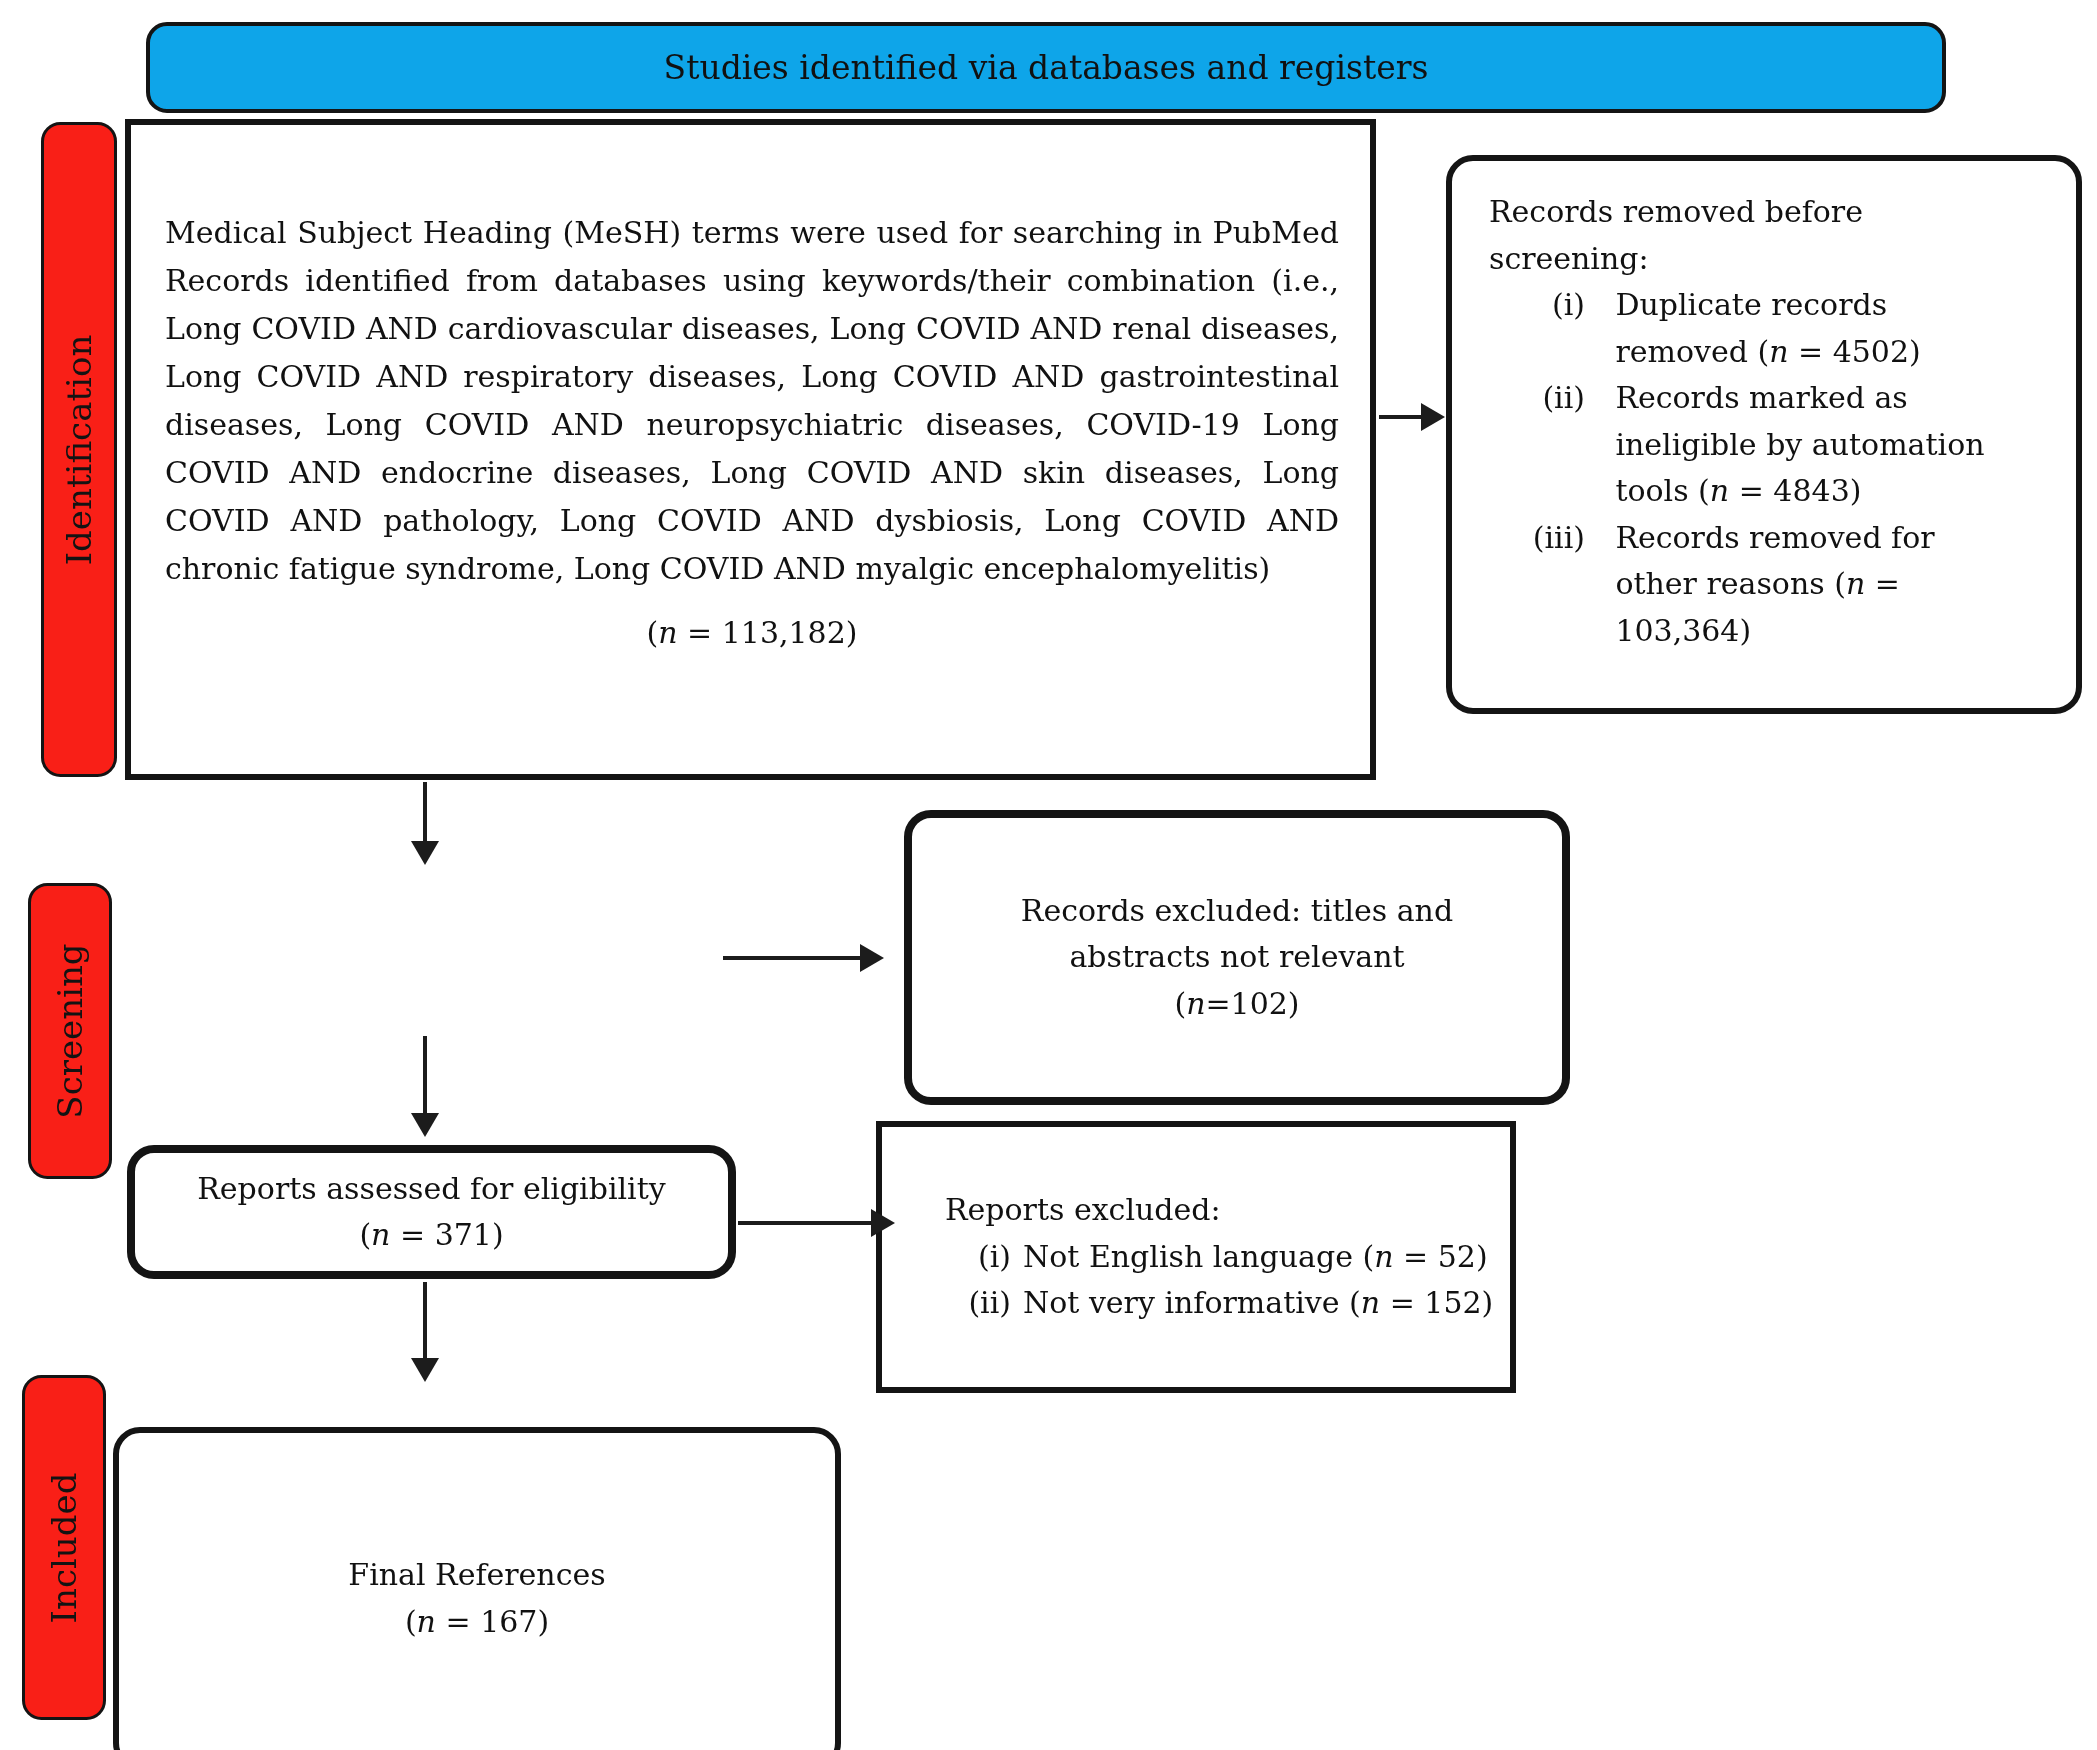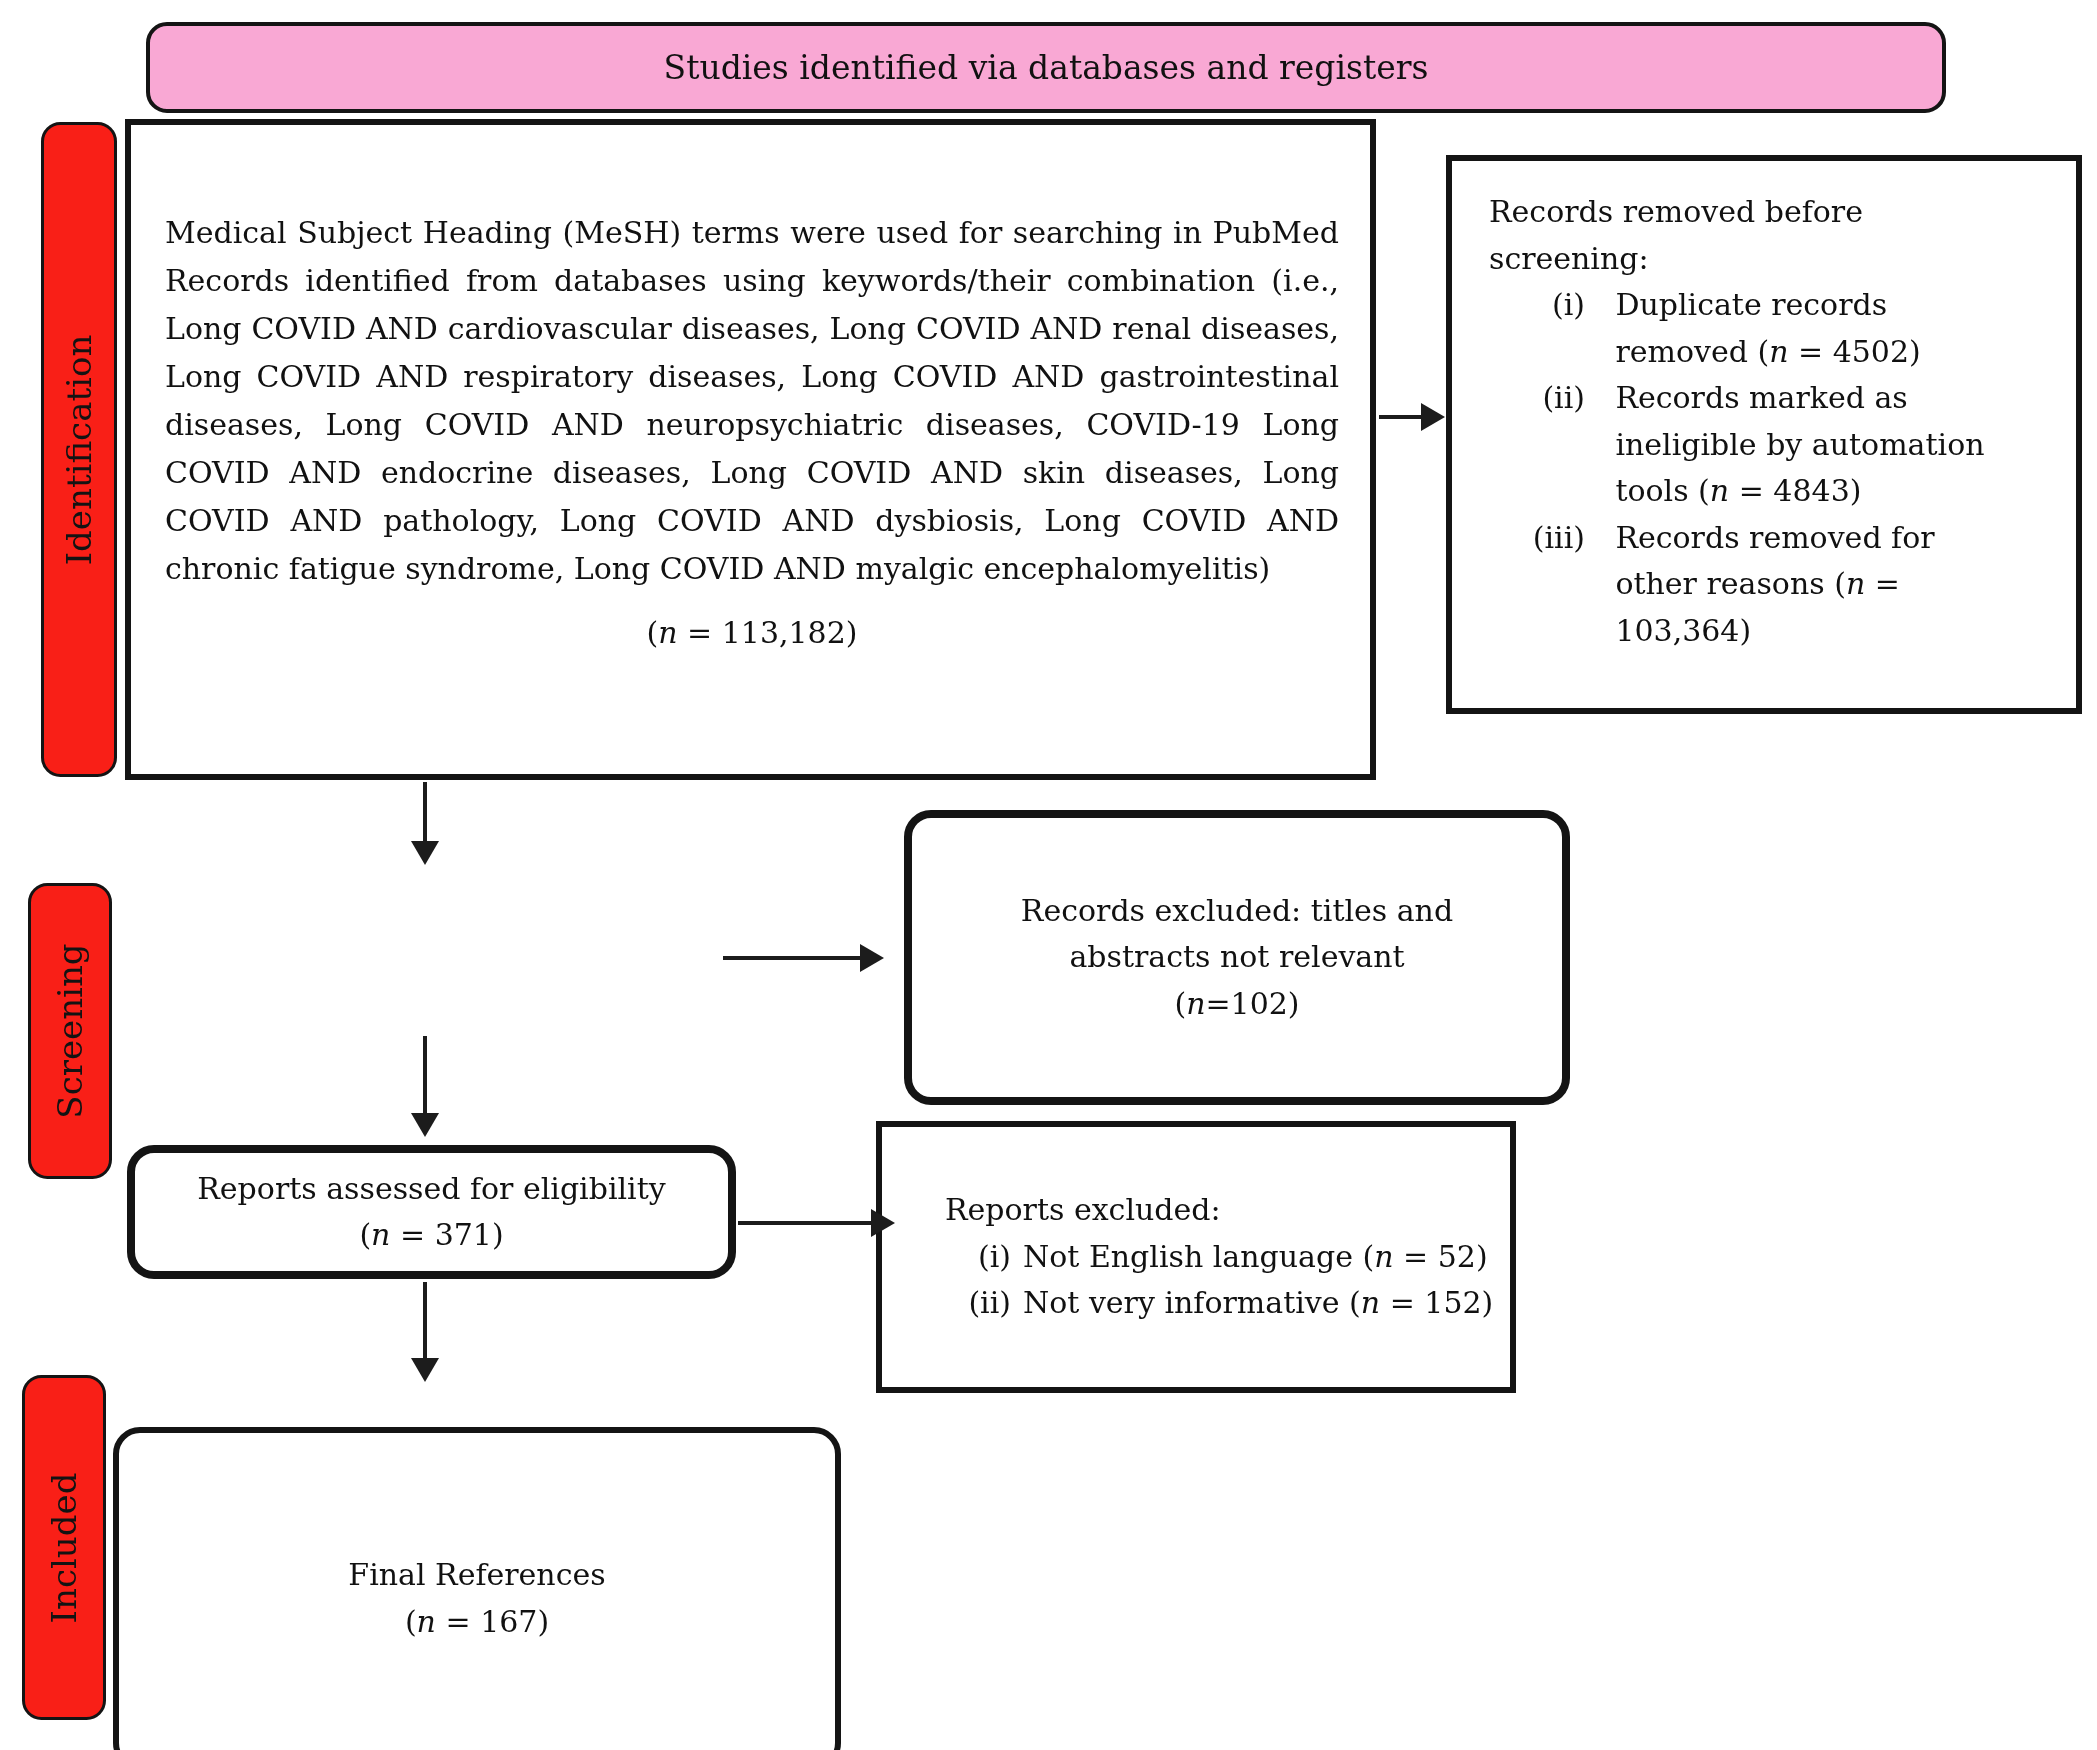--- a/index.html
+++ b/index.html
@@ -4,21 +4,21 @@
 <style>
   html,body { margin:0; padding:0; background:#ffffff; }
   #stage-root {
     position:relative; width:2097px; height:1750px; background:#ffffff;
     font-family:"DejaVu Serif","Liberation Serif",serif; color:#111111;
   }
   .abs { position:absolute; box-sizing:border-box; }
 
   
   .hdr {
-    background:#f9a8d4; border:4.5px solid #141414; border-radius:21px;
+    background:#0ea5e9; border:4.5px solid #141414; border-radius:21px;
     display:flex; align-items:center; justify-content:center;
     font-size:33px; text-align:center;
   }
 
   
   .stagebar {
     background:#f91f17; border:3.7px solid #141414; border-radius:19.4px;
     display:flex; align-items:center; justify-content:center; overflow:visible;
   }
   .stagebar > span {
@@ -30,21 +30,21 @@
   .box.thick { border-width:8.2px; }
   .box.center {
     display:flex; flex-direction:column; align-items:center; justify-content:center;
     text-align:center; font-size:30px; line-height:1.55;border-radius:27px;
   }
 
   .idbox { padding:84px 31px 0 34px; font-size:30px; line-height:1.6; text-align:justify; }
   .idbox .idcount { text-align:center; margin-top:16.4px; }
 
   .listbox { font-size:30px; line-height:1.55; }
-  .rr { padding:28px 19.4px 0 37px; }
+  .rr { padding:28px 19.4px 0 37px;border-radius:27px; }
   .re { display:flex; flex-direction:column; justify-content:center; padding:0 15px 0 63px; }
   .listtitle { max-width:418px; }
   .re .listtitle { max-width:100%; }
   .li { display:grid; grid-template-columns:96px 1fr; column-gap:13.4px; }
   .li .marker { text-align:right; }
   .re .li { grid-template-columns:66px 1fr; column-gap:12px; }
   .rr .litext { max-width:373px;margin-left:17px; }
 
   .cnt i { font-style:italic; }
 

